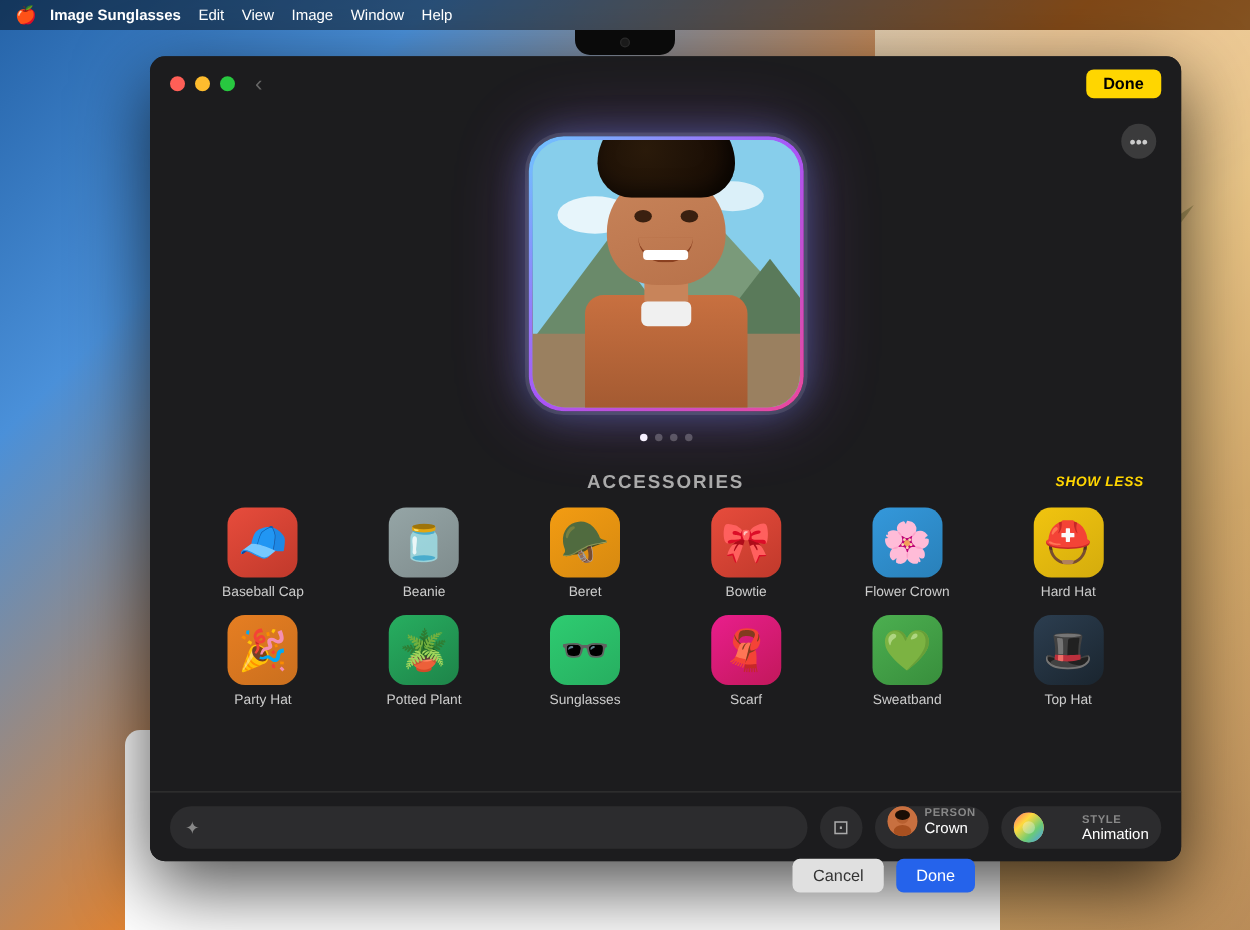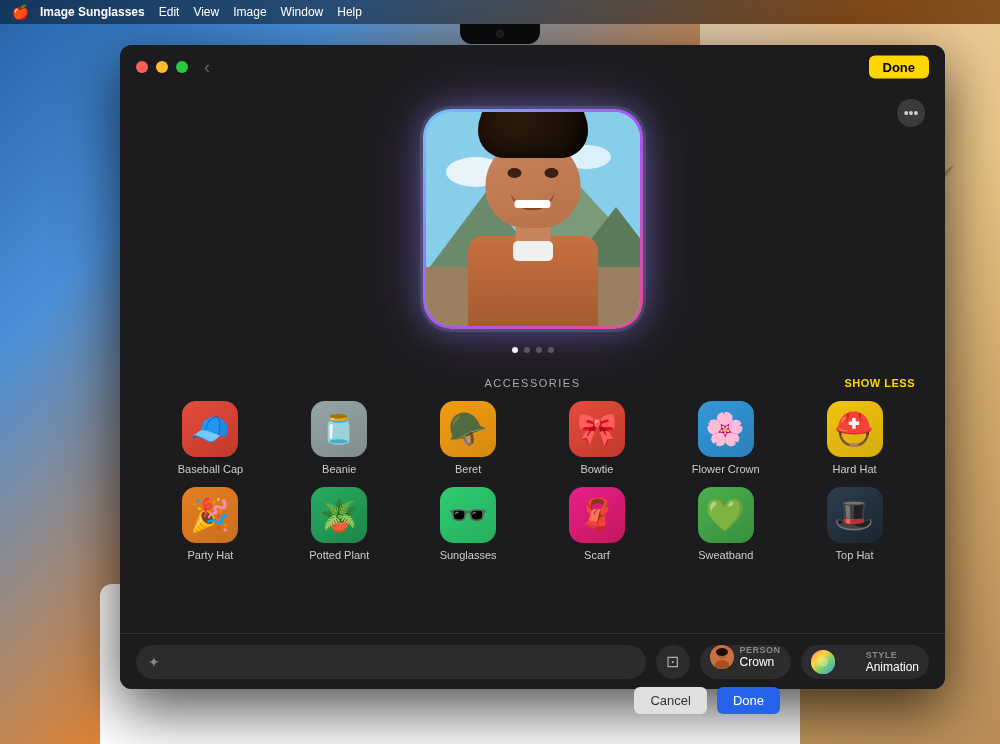--- a/index.html
+++ b/index.html
@@ -325,34 +325,35 @@
     .accessories-header {
       display: flex;
       justify-content: center;
       align-items: center;
       margin-bottom: 12px;
       position: relative;
     }
 
     .accessories-title {
       color: #aaa;
-      font-size: 11px;
-      font-weight: 400;
+      font-size: 15px;
+      font-weight: 700;
       letter-spacing: 1.5px;
       text-transform: uppercase;
     }
 
     .show-less-btn {
       position: absolute;
       right: 0;
       color: #ffd600;
       font-size: 11px;
       font-weight: 600;
       cursor: pointer;
       letter-spacing: 0.5px;
+      font-style: italic;
     }
 
     .accessories-grid {
       display: grid;
       grid-template-columns: repeat(6, 1fr);
       gap: 12px 8px;
     }
 
     .accessory-item {
       display: flex;

